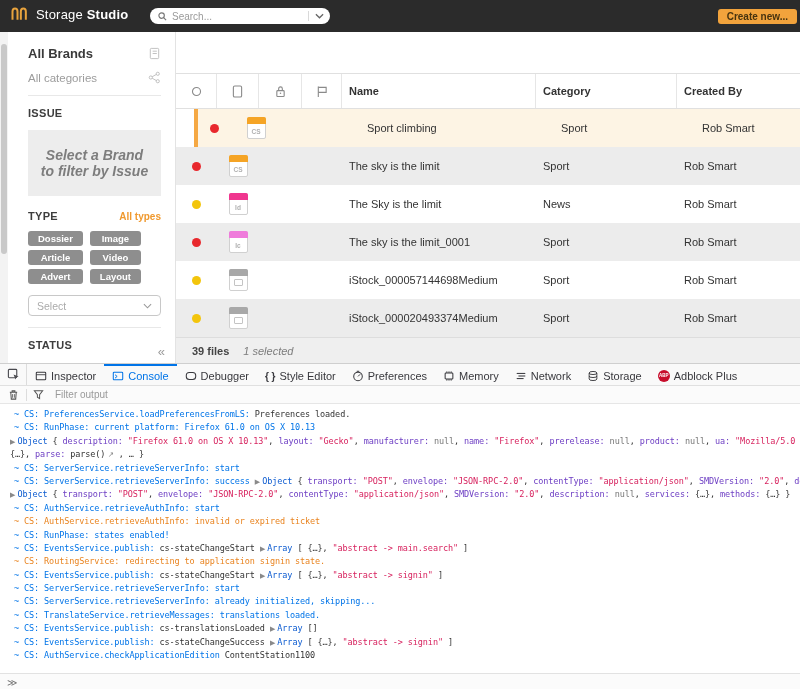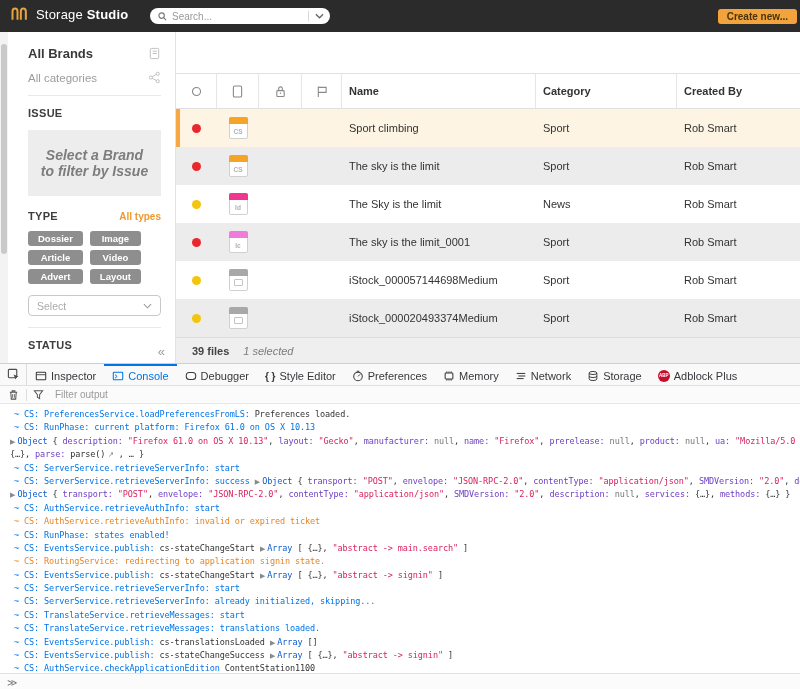--- a/index.html
+++ b/index.html
@@ -36,21 +36,21 @@
   .main { position:absolute; left:176px; top:0; width:624px; height:331px; }
   .toolbar-spacer { position:absolute; left:0; top:0; width:624px; height:42px; background:#fff; border-bottom:1px solid #e0e0e0; }
   .thead { position:absolute; left:0; top:42px; width:624px; height:35px; display:grid; grid-template-columns:41px 42px 43px 40px 194px 141px 1fr; border-bottom:1px solid #e0e0e0; background:#fff; }
   .thead .hc { display:flex; align-items:center; border-right:1px solid #e6e6e6; }
   .thead .hc:last-child { border-right:none; }
   .thead .hc.icon { justify-content:center; }
   .thead .hc.text { padding-left:7px; font-size:11px; font-weight:bold; color:#333; }
   .tbody { position:absolute; left:0; top:77px; width:624px; }
   .trow { height:38px; display:grid; grid-template-columns:41px 42px 43px 40px 194px 141px 1fr; align-items:center; background:#fff; position:relative; }
   .trow.alt { background:#ececec; }
-  .trow.sel { background:#fdf4e4; }
+  .trow.sel { background:#fdf4e4;margin-left:18px; }
   .trow.sel::before { content:""; position:absolute; left:0; top:0; width:4px; height:38px; background:#f5a843; }
   .trow .cc { display:flex; justify-content:center; align-items:center; }
   .trow .tc { padding-left:7px; font-size:11px; color:#333; white-space:nowrap; overflow:hidden; }
   .dot { width:9px; height:9px; border-radius:50%; }
   .ficon { width:19px; height:22px; background:#fff; border:1px solid #d0d0d0; border-radius:2px; position:relative; display:flex; align-items:flex-end; justify-content:center; }
   .ficon .band { position:absolute; left:-1px; top:-1px; right:-1px; height:7px; border-radius:2px 2px 0 0; }
   .ficon .lbl { font-size:6.5px; color:#b0b0b0; margin-bottom:3px; font-weight:bold; }
   .ficon .imgph { width:9px; height:7px; border:1px solid #c4c4c4; border-radius:1px; margin-bottom:4px; }
   .list-footer { position:absolute; left:0; top:305px; width:624px; height:26px; background:#efefef; border-top:1px solid #dddddd; display:flex; align-items:center; padding-left:16px; gap:14px; }
   .list-footer .files { font-size:11px; font-weight:bold; color:#444; }
@@ -425,21 +425,20 @@
       <div class="cline"><span class="c-blue">~ CS: ServerService.retrieveServerInfo: success </span><span class="c-arrow">▶ </span><span class="c-obj">Object</span><span class="c-punct"> { </span><span class="c-key">transport:</span><span class="c-str"> "POST"</span><span class="c-punct">, </span><span class="c-key">envelope:</span><span class="c-str"> "JSON-RPC-2.0"</span><span class="c-punct">, </span><span class="c-key">contentType:</span><span class="c-str"> "application/json"</span><span class="c-punct">, </span><span class="c-key">SMDVersion:</span><span class="c-str"> "2.0"</span><span class="c-punct">, </span><span class="c-key">description:</span></div>
       <div class="cline objline"><span class="c-arrow">▶ </span><span class="c-obj">Object</span><span class="c-punct"> { </span><span class="c-key">transport:</span><span class="c-str"> "POST"</span><span class="c-punct">, </span><span class="c-key">envelope:</span><span class="c-str"> "JSON-RPC-2.0"</span><span class="c-punct">, </span><span class="c-key">contentType:</span><span class="c-str"> "application/json"</span><span class="c-punct">, </span><span class="c-key">SMDVersion:</span><span class="c-str"> "2.0"</span><span class="c-punct">, </span><span class="c-key">description:</span><span class="c-null"> null</span><span class="c-punct">, </span><span class="c-key">services:</span><span class="c-punct"> {…}, </span><span class="c-key">methods:</span><span class="c-punct"> {…} }</span></div>
       <div class="cline"><span class="c-blue">~ CS: AuthService.retrieveAuthInfo: start</span></div>
       <div class="cline"><span class="c-orange">~ CS: AuthService.retrieveAuthInfo: invalid or expired ticket</span></div>
       <div class="cline"><span class="c-blue">~ CS: RunPhase: states enabled!</span></div>
       <div class="cline"><span class="c-blue">~ CS: EventsService.publish: </span><span class="c-black">cs-stateChangeStart </span><span class="c-arrow">▶ </span><span class="c-obj">Array</span><span class="c-punct"> [ {…}, </span><span class="c-str">"abstract -&gt; main.search"</span><span class="c-punct"> ]</span></div>
       <div class="cline"><span class="c-orange">~ CS: RoutingService: redirecting to application signin state.</span></div>
       <div class="cline"><span class="c-blue">~ CS: EventsService.publish: </span><span class="c-black">cs-stateChangeStart </span><span class="c-arrow">▶ </span><span class="c-obj">Array</span><span class="c-punct"> [ {…}, </span><span class="c-str">"abstract -&gt; signin"</span><span class="c-punct"> ]</span></div>
       <div class="cline"><span class="c-blue">~ CS: ServerService.retrieveServerInfo: start</span></div>
       <div class="cline"><span class="c-blue">~ CS: ServerService.retrieveServerInfo: already initialized, skipping...</span></div>
-      <div class="cline"><span class="c-blue">~ CS: TranslateService.retrieveMessages: start</span></div>
       <div class="cline"><span class="c-blue">~ CS: TranslateService.retrieveMessages: translations loaded.</span></div>
       <div class="cline"><span class="c-blue">~ CS: EventsService.publish: </span><span class="c-black">cs-translationsLoaded </span><span class="c-arrow">▶ </span><span class="c-obj">Array</span><span class="c-punct"> []</span></div>
       <div class="cline"><span class="c-blue">~ CS: EventsService.publish: </span><span class="c-black">cs-stateChangeSuccess </span><span class="c-arrow">▶ </span><span class="c-obj">Array</span><span class="c-punct"> [ {…}, </span><span class="c-str">"abstract -&gt; signin"</span><span class="c-punct"> ]</span></div>
       <div class="cline"><span class="c-blue">~ CS: AuthService.checkApplicationEdition </span><span class="c-black">ContentStation1100</span></div>
     </div>
   <div class="dt-input">
     <span class="prompt">≫</span>
   </div>
 </div>
 

